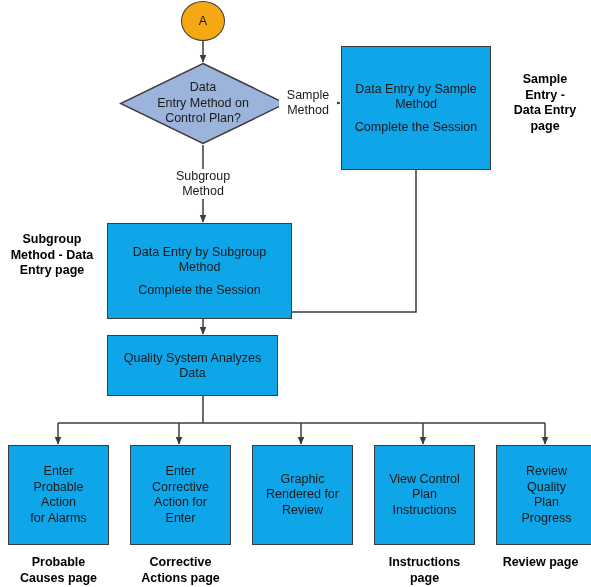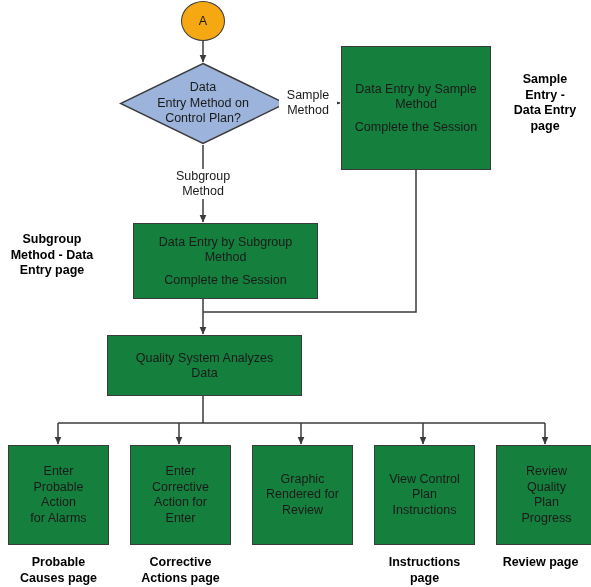--- a/index.html
+++ b/index.html
@@ -28,21 +28,21 @@
   .node {
     position: absolute;
     box-sizing: border-box;
     display: flex;
     align-items: center;
     justify-content: center;
     text-align: center;
     color: #1a1a1a;
   }
   .proc {
-    background: #15803d;
+    background: #0ea5e9;
     border: 1.5px solid #3b3b3b;
     font-size: 12.5px;
     line-height: 15px;
     padding: 2px 11px;
   }
   .proc-small {
     font-size: 12.5px;
     line-height: 15.5px;
   }
   .terminator {
@@ -174,36 +174,36 @@
     </div>
   </div>
 
   <div class="annot" style="left:501px; top:72px; width:88px;">
     <span>Sample</span><br>
     <span>Entry -</span><br>
     <span>Data Entry</span><br>
     <span>page</span>
   </div>
 
-  <div class="node proc" style="left:107px; top:223px; width:185px; height:76px;margin-left:26px;">
+  <div class="node proc" style="left:107px; top:223px; width:185px; height:96px;">
     <div>
       <span>Data Entry by Subgroup</span><br>
       <span>Method</span>
       <span class="spacer-line"></span>
       <span>Complete the Session</span>
     </div>
   </div>
 
   <div class="annot" style="left:2px; top:232px; width:100px;">
     <span>Subgroup</span><br>
     <span>Method - Data</span><br>
     <span>Entry page</span>
   </div>
 
-  <div class="node proc" style="left:107px; top:335px; width:195px; height:61px;">
+  <div class="node proc" style="left:107px; top:335px; width:171px; height:61px;">
     <div>
       <span>Quality System Analyzes</span><br>
       <span>Data</span>
     </div>
   </div>
 
   <div class="node proc proc-small" style="left:8px; top:445px; width:101px; height:100px;">
     <div>
       <span>Enter</span><br>
       <span>Probable</span><br>

